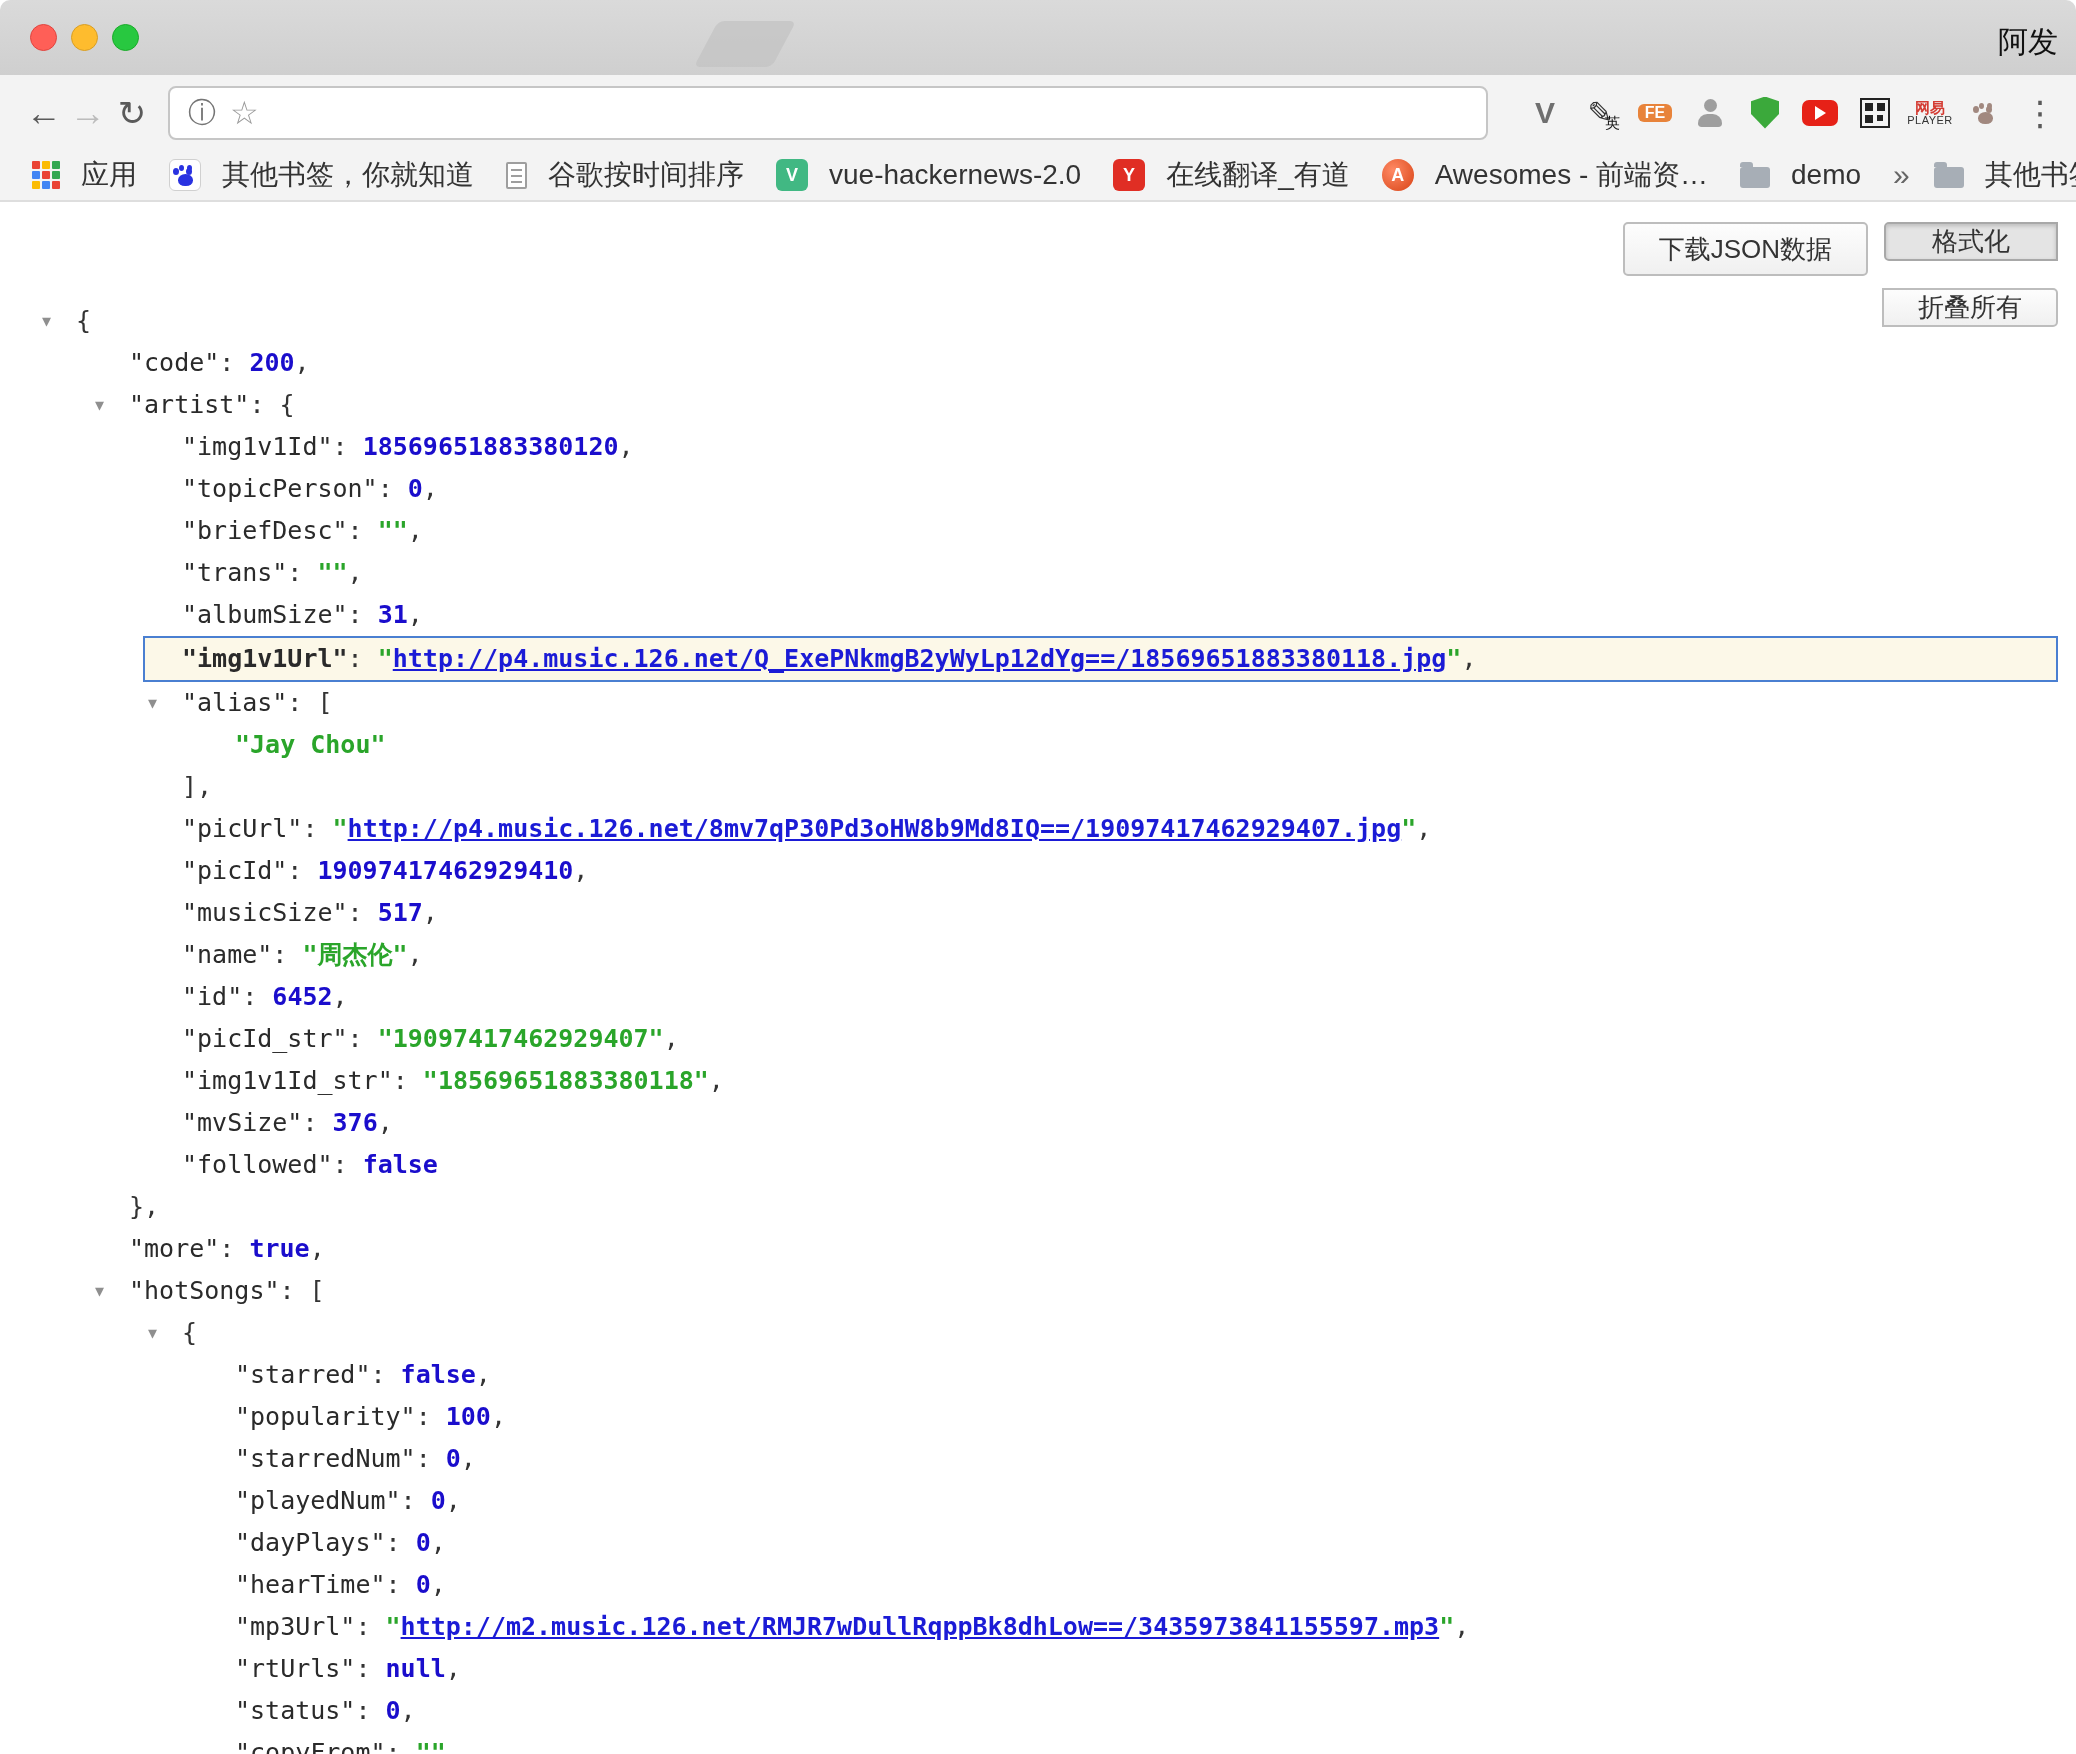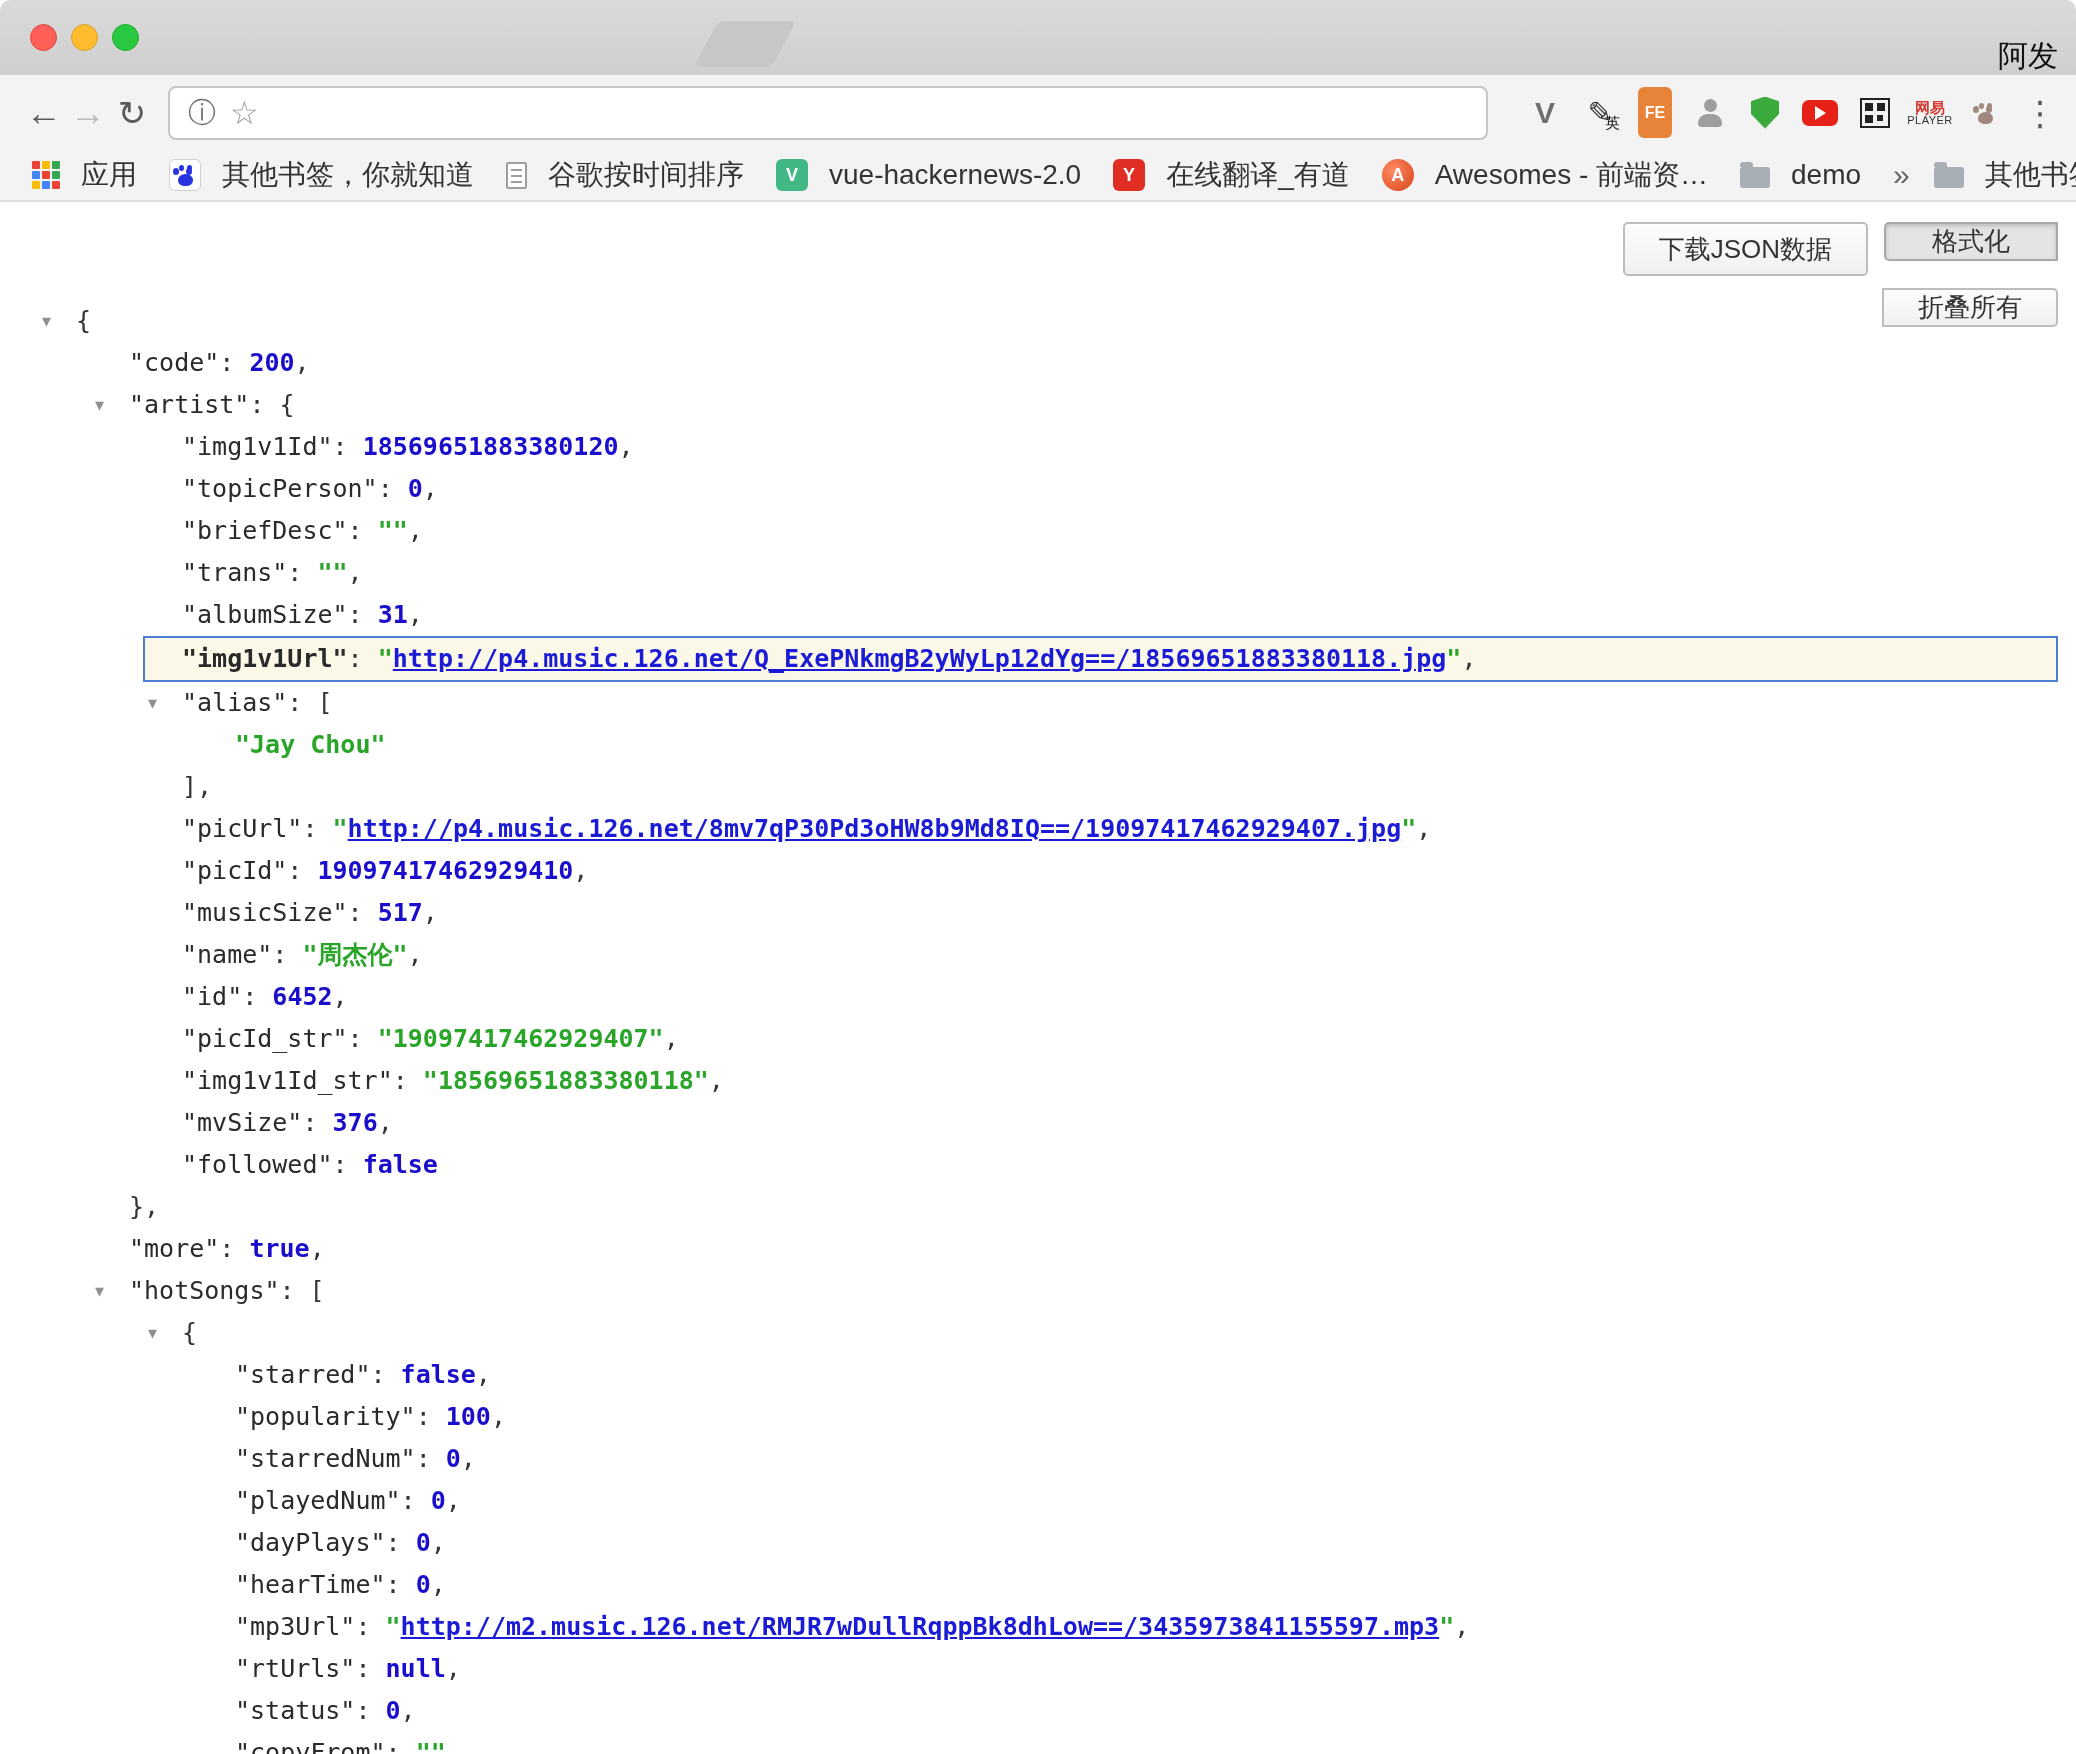--- a/index.html
+++ b/index.html
@@ -14,38 +14,38 @@
   .light.red { background:#ff5f57; border:1px solid #e0443e; }
   .light.yellow { background:#febc2e; border:1px solid #d89e24; }
   .light.green { background:#28c840; border:1px solid #1aab29; }
   .tab { position:absolute; left:150px; bottom:0; width:545px; height:57px;
     background:#f3f3f3; border:1px solid #b9b9b9; border-bottom:none;
     border-radius:14px 14px 0 0; display:flex; align-items:center; padding:0 22px; gap:14px; }
   .tab-title { font-size:27px; color:#3c3c3c; white-space:nowrap; overflow:hidden; flex:1; }
   .tab-close { font-size:30px; color:#7a7a7a; line-height:1; cursor:pointer; }
   .newtab-stub { position:absolute; left:706px; bottom:8px; width:78px; height:46px;
     background:#c3c3c3; transform:skewX(-28deg); border-radius:6px; opacity:.75; }
-  .profile-name { position:absolute; right:18px; top:36px; font-size:30px; color:#111; }
+  .profile-name { position:absolute; right:18px; top:22px; font-size:30px; color:#111; }
 
   
   .toolbar { height:75px; background:#f3f3f3; display:flex; align-items:center; padding:0 16px 0 22px; }
   .navbtn { width:44px; font-size:36px; color:#5a5a5a; text-align:center; flex:0 0 auto; }
   .navbtn.disabled { color:#bcbcbc; }
   .navbtn.reload { font-size:34px; }
   .omnibox { flex:0 0 1320px; height:54px; margin-left:14px; background:#fff;
     border:2px solid #c6c6c6; border-radius:8px; display:flex; align-items:center; padding:0 18px; }
   .info-icon { font-size:28px; color:#757575; margin-right:14px; }
   .url-text { font-size:29px; color:#222; flex:1; white-space:nowrap; overflow:hidden; }
   .star-icon { font-size:32px; color:#9a9a9a; }
   .ext { display:flex; align-items:center; margin-left:auto; gap:15px; }
   .ext-ic { width:40px; height:44px; display:flex; align-items:center; justify-content:center; position:relative; }
   .vflag { font-size:30px; font-weight:bold; color:#6f6f6f; }
   .pencil { font-size:30px; color:#333; }
   .badge { position:absolute; right:0; bottom:2px; font-size:15px; color:#111; }
-  .fe { width:34px; height:51px; background:#e8833a; color:#fff; border-radius:6px;
+  .fe { width:34px; height:18px; background:#e8833a; color:#fff; border-radius:6px;
     font-size:16px; font-weight:bold; display:flex; align-items:center; justify-content:center; }
   .person { width:32px; height:34px; position:relative; }
   .person::before { content:""; position:absolute; width:13px; height:13px; border-radius:50%;
     background:#9e9e9e; left:10px; top:3px; }
   .person::after { content:""; position:absolute; width:24px; height:13px;
     border-radius:10px 10px 4px 4px; background:#9e9e9e; left:4px; bottom:3px; }
   .shield { width:28px; height:32px; background:#3ba93b;
     clip-path:polygon(50% 0,100% 15%,100% 55%,50% 100%,0 55%,0 15%); }
   .yt { width:36px; height:26px; background:#e62117; border-radius:7px;
     display:flex; align-items:center; justify-content:center; }

